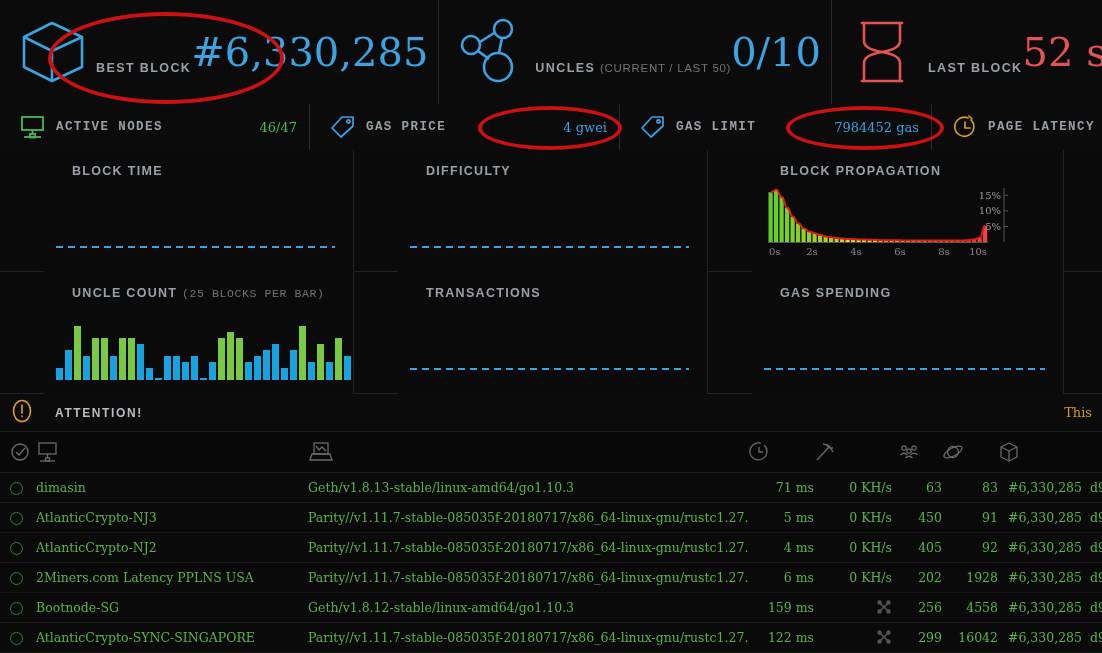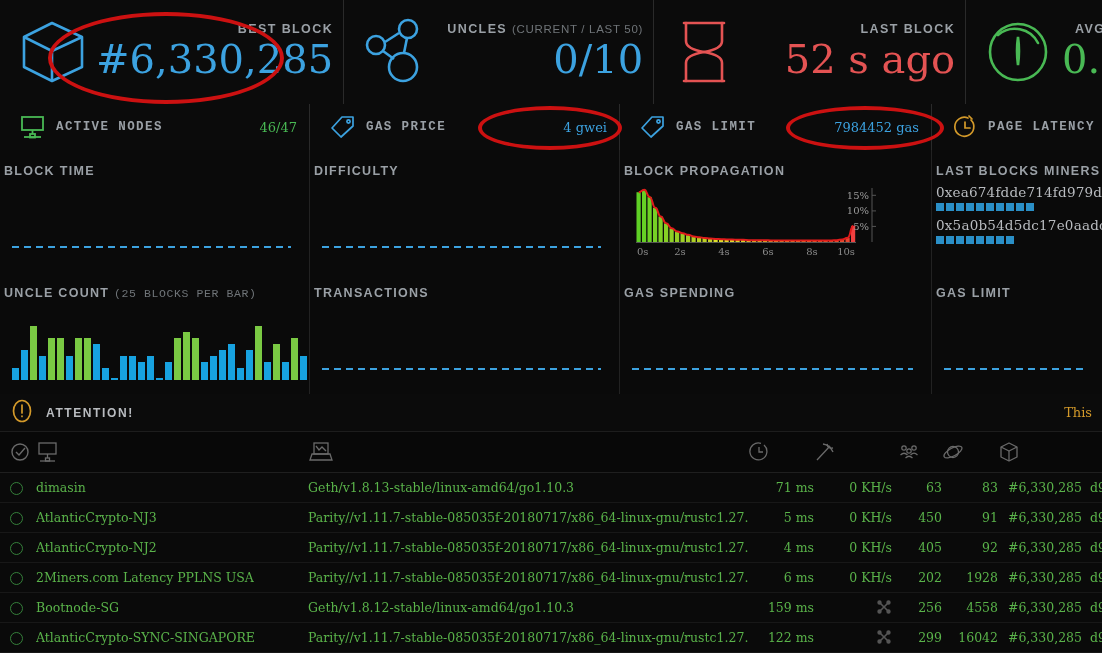--- a/index.html
+++ b/index.html
@@ -15,21 +15,21 @@
   .bigrow { display: flex; height: 104px; border-bottom: 1px solid #2a2a2a; }
   .bigcell {
     flex: 0 0 310px; height: 104px; position: relative;
     border-right: 1px solid #2a2a2a;
     display: flex; align-items: center; padding-left: 10px;
     background: #0b0b0b;
   }
   .bigcell:nth-child(3) { flex: 0 0 312px; }
   .bigcell:last-child { flex: 1 1 auto; border-right: none; }
   .bigicon { width: 86px; height: 80px; display: flex; align-items: center; justify-content: center; flex: 0 0 86px; }
-  .bigtext { display: flex; flex-direction: column; align-items: flex-end; flex: 1 1 auto; padding-right: 10px; }
+  .bigtext { display: flex; align-items: flex-end; flex: 1 1 auto; padding-right: 10px; }
   .biglabel {
     font-size: 12.5px; font-weight: bold; letter-spacing: 1.4px;
     color: #9aa0a6; text-transform: uppercase; white-space: nowrap;
   }
   .biglabel .sub { font-weight: normal; color: #6f7478; letter-spacing: .7px; font-size: 11.5px; }
   .bigvalue {
     font-size: 40px; line-height: 46px; font-weight: 300;
     font-family: "DejaVu Serif", serif; white-space: nowrap;
   }
   .v-blue  { color: #3ca2e0; }
@@ -53,22 +53,23 @@
   }
   .smvalue {
     margin-left: auto; font-size: 13px;
     font-family: "DejaVu Serif", serif; white-space: nowrap;
   }
 
   
   .chartrow { display: flex; height: 122px; border-bottom: 1px solid #222; }
   .chartcell {
     flex: 0 0 310px; height: 122px; border-right: 1px solid #222;
-    padding: 14px 12px 8px 4px; position: relative; background: #0a0a0a;
+    padding: 14px 12px 8px 28px; position: relative; background: #0a0a0a;
     overflow: hidden;
+    margin-left: 44px;
   }
   .chartcell:nth-child(3) { flex: 0 0 312px; }
   .chartcell:last-child { flex: 1 1 auto; border-right: none; }
   .ctitle {
     font-size: 12.5px; font-weight: bold; letter-spacing: 1.3px;
     color: #9aa0a6; text-transform: uppercase; white-space: nowrap;
   }
   .ctitle .sub { font-weight: normal; color: #6f7478; letter-spacing: .6px; font-size: 11.5px; font-family: Liberation Mono, monospace; }
   .emptyline {
     position: absolute; left: 12px; right: 18px; bottom: 24px; height: 2px;
@@ -86,21 +87,21 @@
   .mineraddr {
     font-family: "DejaVu Serif", serif; font-size: 13.5px;
     color: #b9bcc0; white-space: nowrap; letter-spacing: .2px;
   }
   .minerblocks { margin-top: 3px; display: flex; gap: 2px; }
   .mblock { width: 8px; height: 8px; background: #2a8fc7; }
 
   
   .attention {
     height: 38px; display: flex; align-items: center;
-    background: #0b0b0b; border-bottom: 1px solid #1d1d1d; padding: 0 10px;
+    background: #0b0b0b; border-bottom: 1px solid #1d1d1d; padding: 0 10px; gap: 9px;
   }
   .attlabel {
     font-size: 12px; font-weight: bold; letter-spacing: 1.6px;
     color: #b9bcc0; text-transform: uppercase; margin-left: 12px;
   }
   .attmsg {
     margin-left: auto; color: #d49a2a; font-size: 13px;
     font-family: "DejaVu Serif", serif; white-space: nowrap; overflow: hidden;
   }
 

